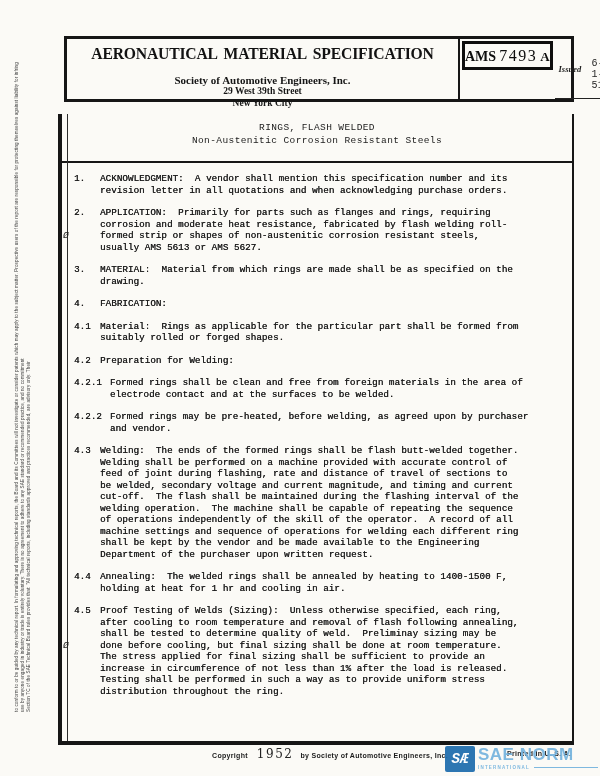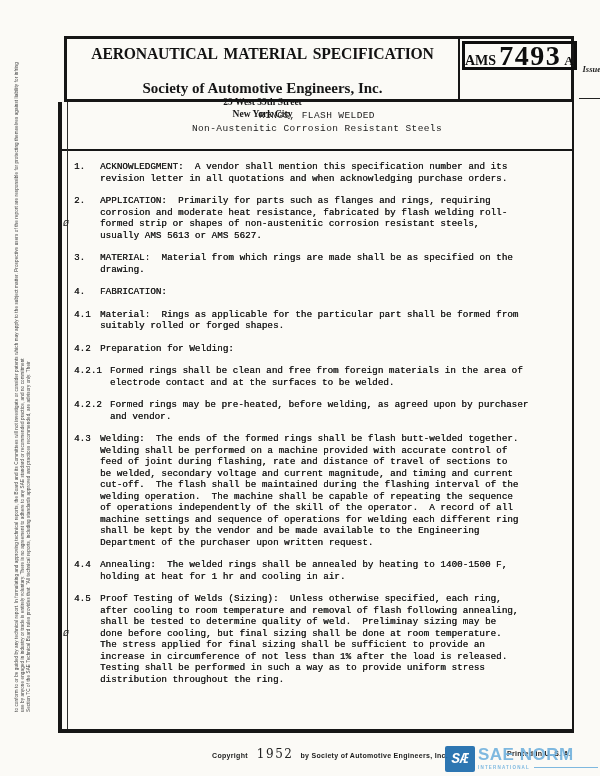--- a/index.html
+++ b/index.html
@@ -21,38 +21,38 @@
 
   .doc { position:absolute; left:58px; top:36px; width:516px; }
 
   
   .header-box {
     margin-left:6px; height:66px; box-sizing:border-box;
     border:3px solid #161616; display:flex; background:transparent;
   }
   .header-left { flex:1; text-align:center; padding-top:5px; font-family:"Liberation Serif", serif; }
   .doc-title { font-weight:700; font-size:16.5px; letter-spacing:-0.2px; word-spacing:3px; color:#121212; transform:scaleX(0.95); }
-  .org { font-weight:700; font-size:15px; margin-top:16px; color:#161616; }
+  .org { font-weight:700; font-size:11px; margin-top:10px; color:#161616; }
   .addr { font-weight:700; font-size:9.5px; line-height:11.5px; color:#161616; }
   .header-right { width:113px; border-left:2px solid #161616; box-sizing:border-box; display:flex; }
   .ams-box {
     margin:2px 2px 0 2px; border:3px solid #0e0e0e; height:29px; box-sizing:border-box;
     display:flex; align-items:baseline; justify-content:center; gap:3px; padding-top:2px;
     font-family:"Liberation Serif", serif; color:#0e0e0e;
   }
   .ams-label { font-weight:700; font-size:14px; }
-  .ams-number { font-weight:700; font-size:28px; letter-spacing:1.5px; line-height:20px; }
+  .ams-number { font-weight:400; font-size:16px; letter-spacing:1.5px; line-height:20px; }
   .ams-rev { font-weight:700; font-size:13px; }
   .issue-row { flex:1; display:flex; align-items:center; gap:5px; padding:0 4px; }
   .issue-row.first { border-bottom:1.5px solid #222; }
   .issue-label { font-family:"Liberation Serif", serif; font-style:italic; font-weight:700; font-size:8.5px; min-width:28px; }
   .issue-date { font-size:10px; letter-spacing:0.3px;margin-top:12px; }
 
   
-  .mid { border-left:4px solid #161616; border-right:2.5px solid #161616; border-bottom:4px solid #161616; position:relative; }
+  .mid { border-left:4px solid #161616; border-right:2.5px solid #161616; border-bottom:4px solid #161616; position:relative;margin-top:12px; }
   .mid::before { content:""; position:absolute; left:5px; top:0; bottom:0; width:1px; background:#2c2c2c; }
 
   .title-box {
     height:49px; box-sizing:border-box; border-bottom:2.5px solid #161616;
     text-align:center; padding-top:8px;
     font-size:9.5px; line-height:12.5px; letter-spacing:0.4px; color:#1b1b1b;
   }
 
   .body-box { height:578px; box-sizing:border-box; padding:10px 12px 0 12px; position:relative; }
   .section { display:flex; margin-bottom:11px; position:relative; }

